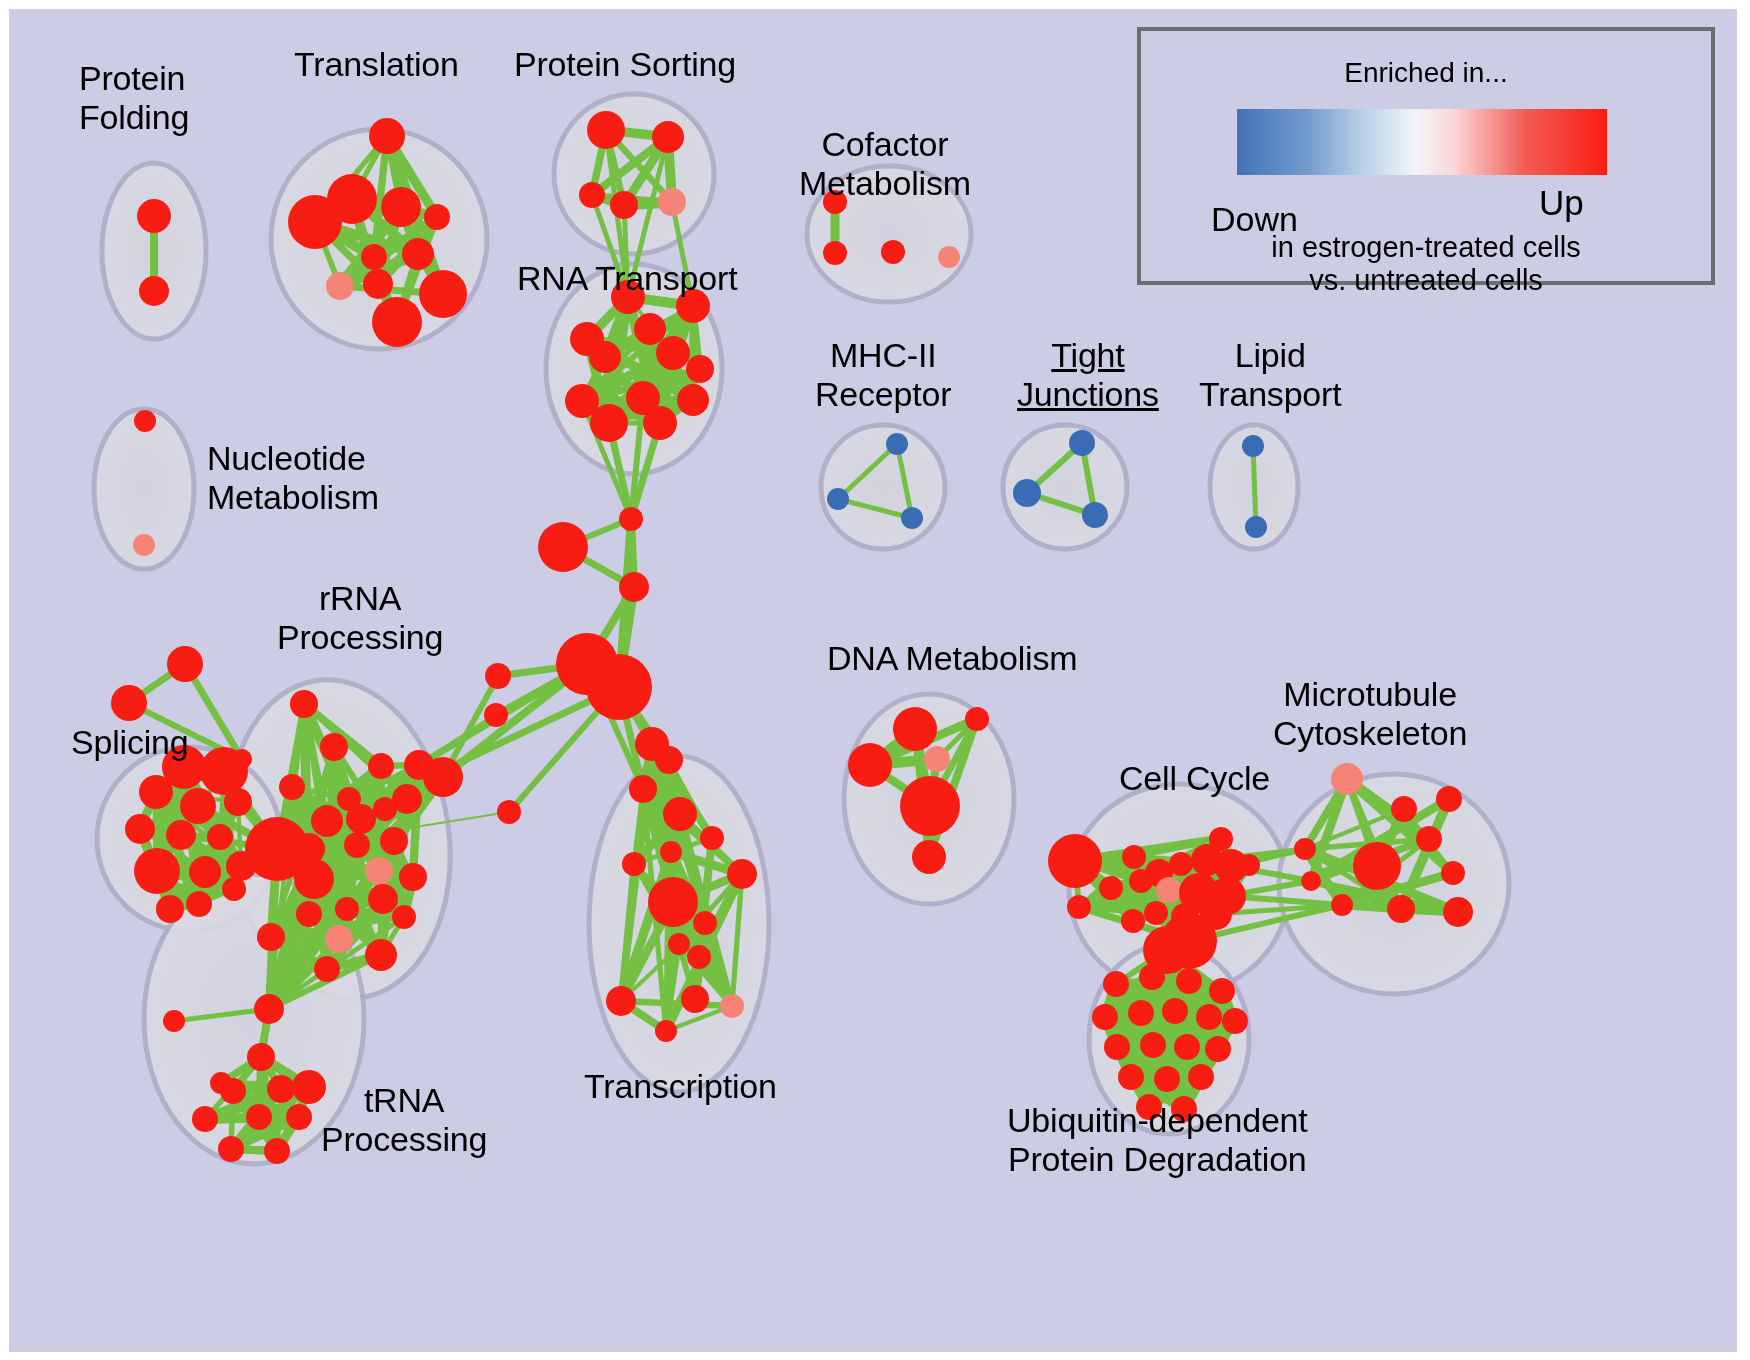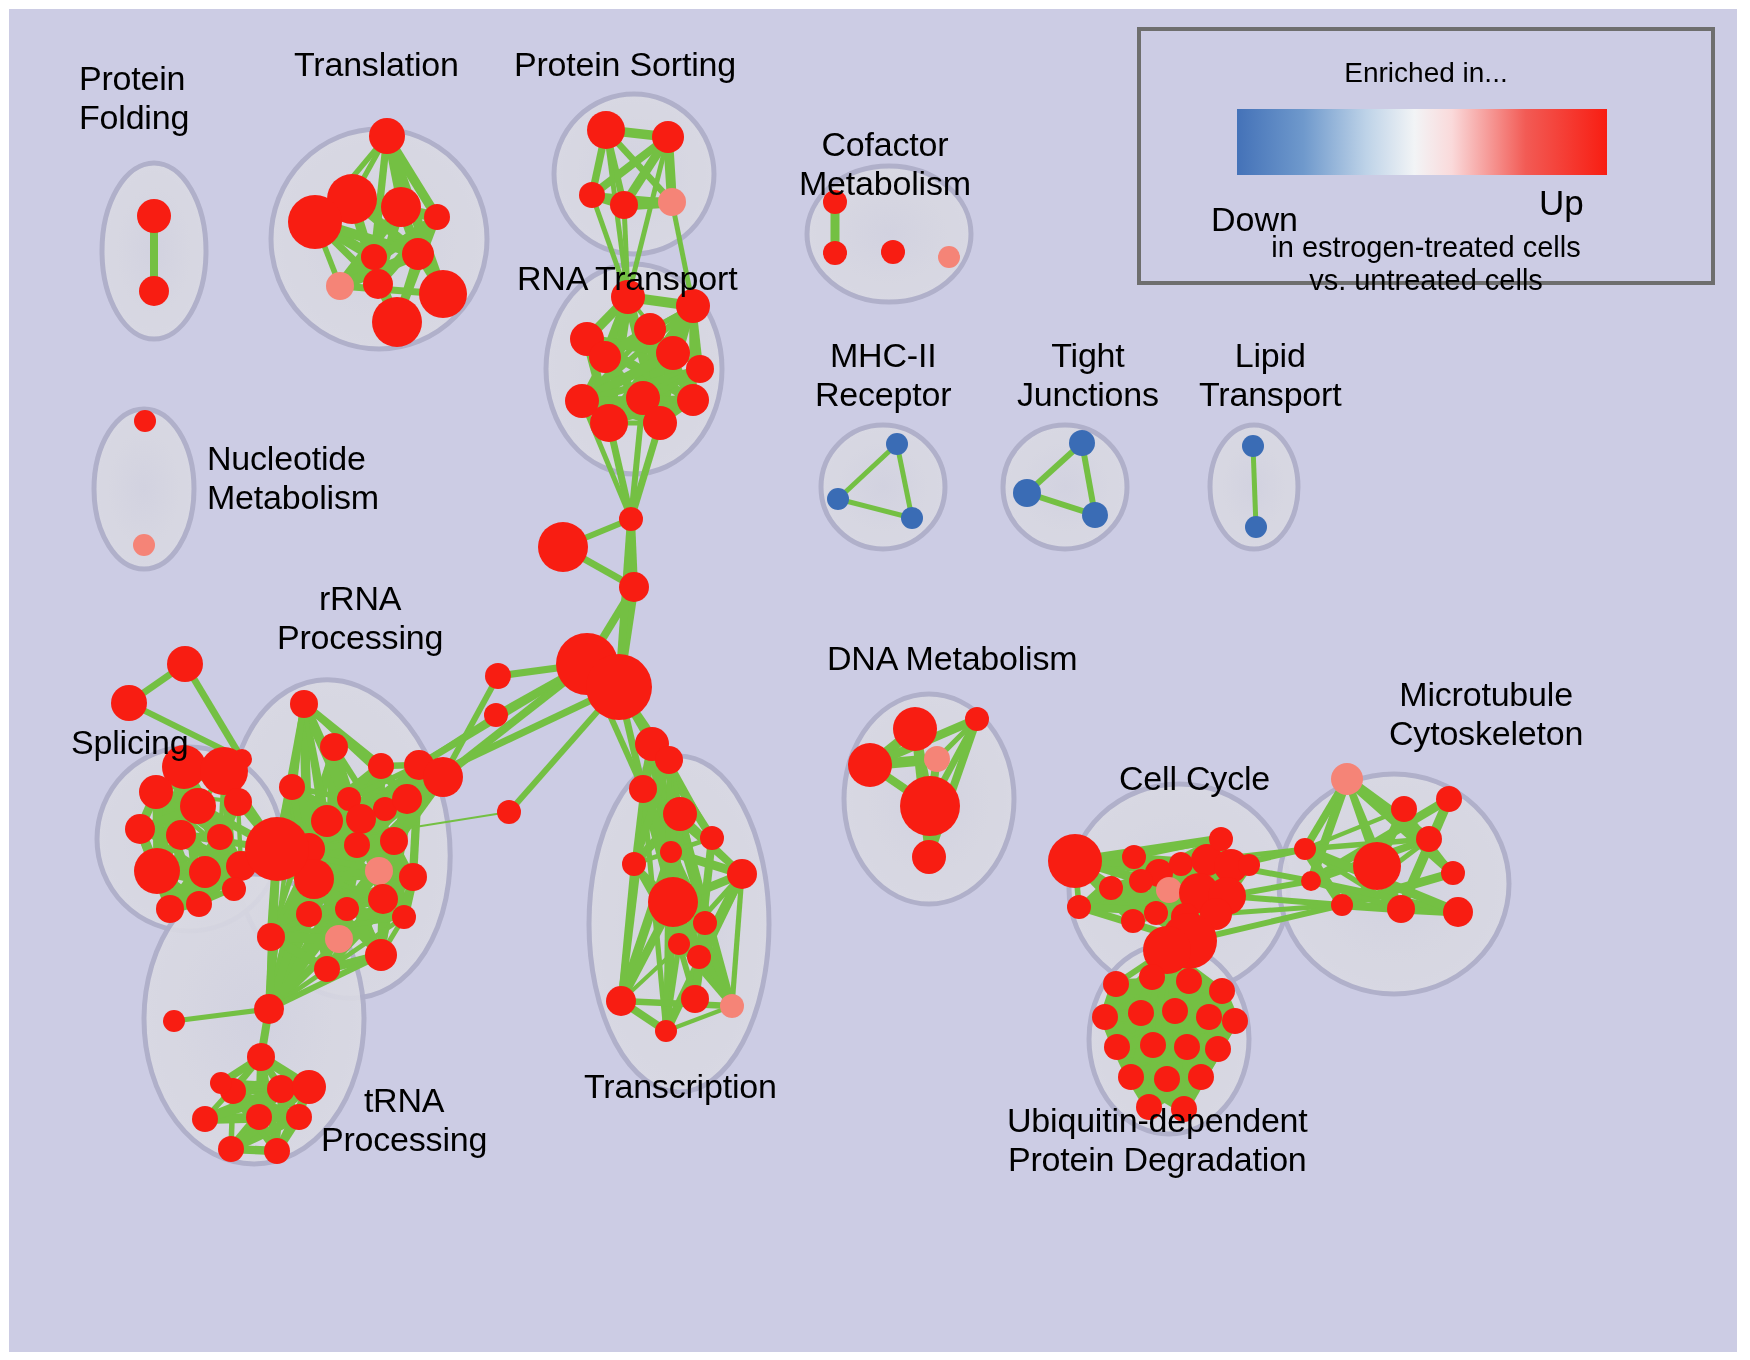--- a/index.html
+++ b/index.html
@@ -961,29 +961,29 @@
         </g>
     </svg>
 
     <div class="clabel" style="left:70px;top:50px;">Protein<br>Folding</div>
     <div class="clabel" style="left:285px;top:36px;">Translation</div>
     <div class="clabel" style="left:505px;top:36px;">Protein Sorting</div>
     <div class="clabel" style="left:508px;top:225px;margin-top:25px;">RNA Transport</div>
     <div class="clabel" style="left:790px;top:68px;text-align:center;margin-top:48px;">Cofactor<br>Metabolism</div>
     <div class="clabel" style="left:198px;top:430px;">Nucleotide<br>Metabolism</div>
     <div class="clabel" style="left:806px;top:327px;text-align:center;">MHC-II<br>Receptor</div>
-    <div class="clabel" style="left:1008px;top:327px;text-align:center;">Tight<br>Junctions</div>
+    <div class="clabel" style="left:1008px;top:327px;text-align:center;text-decoration:underline;">Tight<br>Junctions</div>
     <div class="clabel" style="left:1190px;top:327px;text-align:center;">Lipid<br>Transport</div>
     <div class="clabel" style="left:268px;top:570px;text-align:center;">rRNA<br>Processing</div>
     <div class="clabel" style="left:62px;top:714px;">Splicing</div>
     <div class="clabel" style="left:312px;top:1072px;text-align:center;">tRNA<br>Processing</div>
     <div class="clabel" style="left:575px;top:1058px;">Transcription</div>
     <div class="clabel" style="left:818px;top:630px;">DNA Metabolism</div>
     <div class="clabel" style="left:1110px;top:750px;">Cell Cycle</div>
-    <div class="clabel" style="left:1380px;top:666px;text-align:center;">Microtubule<br>Cytoskeleton</div>
+    <div class="clabel" style="left:1264px;top:666px;text-align:center;">Microtubule<br>Cytoskeleton</div>
     <div class="clabel" style="left:998px;top:1092px;text-align:center;">Ubiquitin-dependent<br>Protein Degradation</div>
 
     <div id="legend">
       <div id="legend-title">Enriched in...</div>
       <div id="legend-bar"></div>
       <div id="legend-down">Down</div>
       <div id="legend-up">Up</div>
       <div id="legend-sub2">vs. untreated cells</div>
       <div id="legend-sub1">in estrogen-treated cells</div>
     </div>

